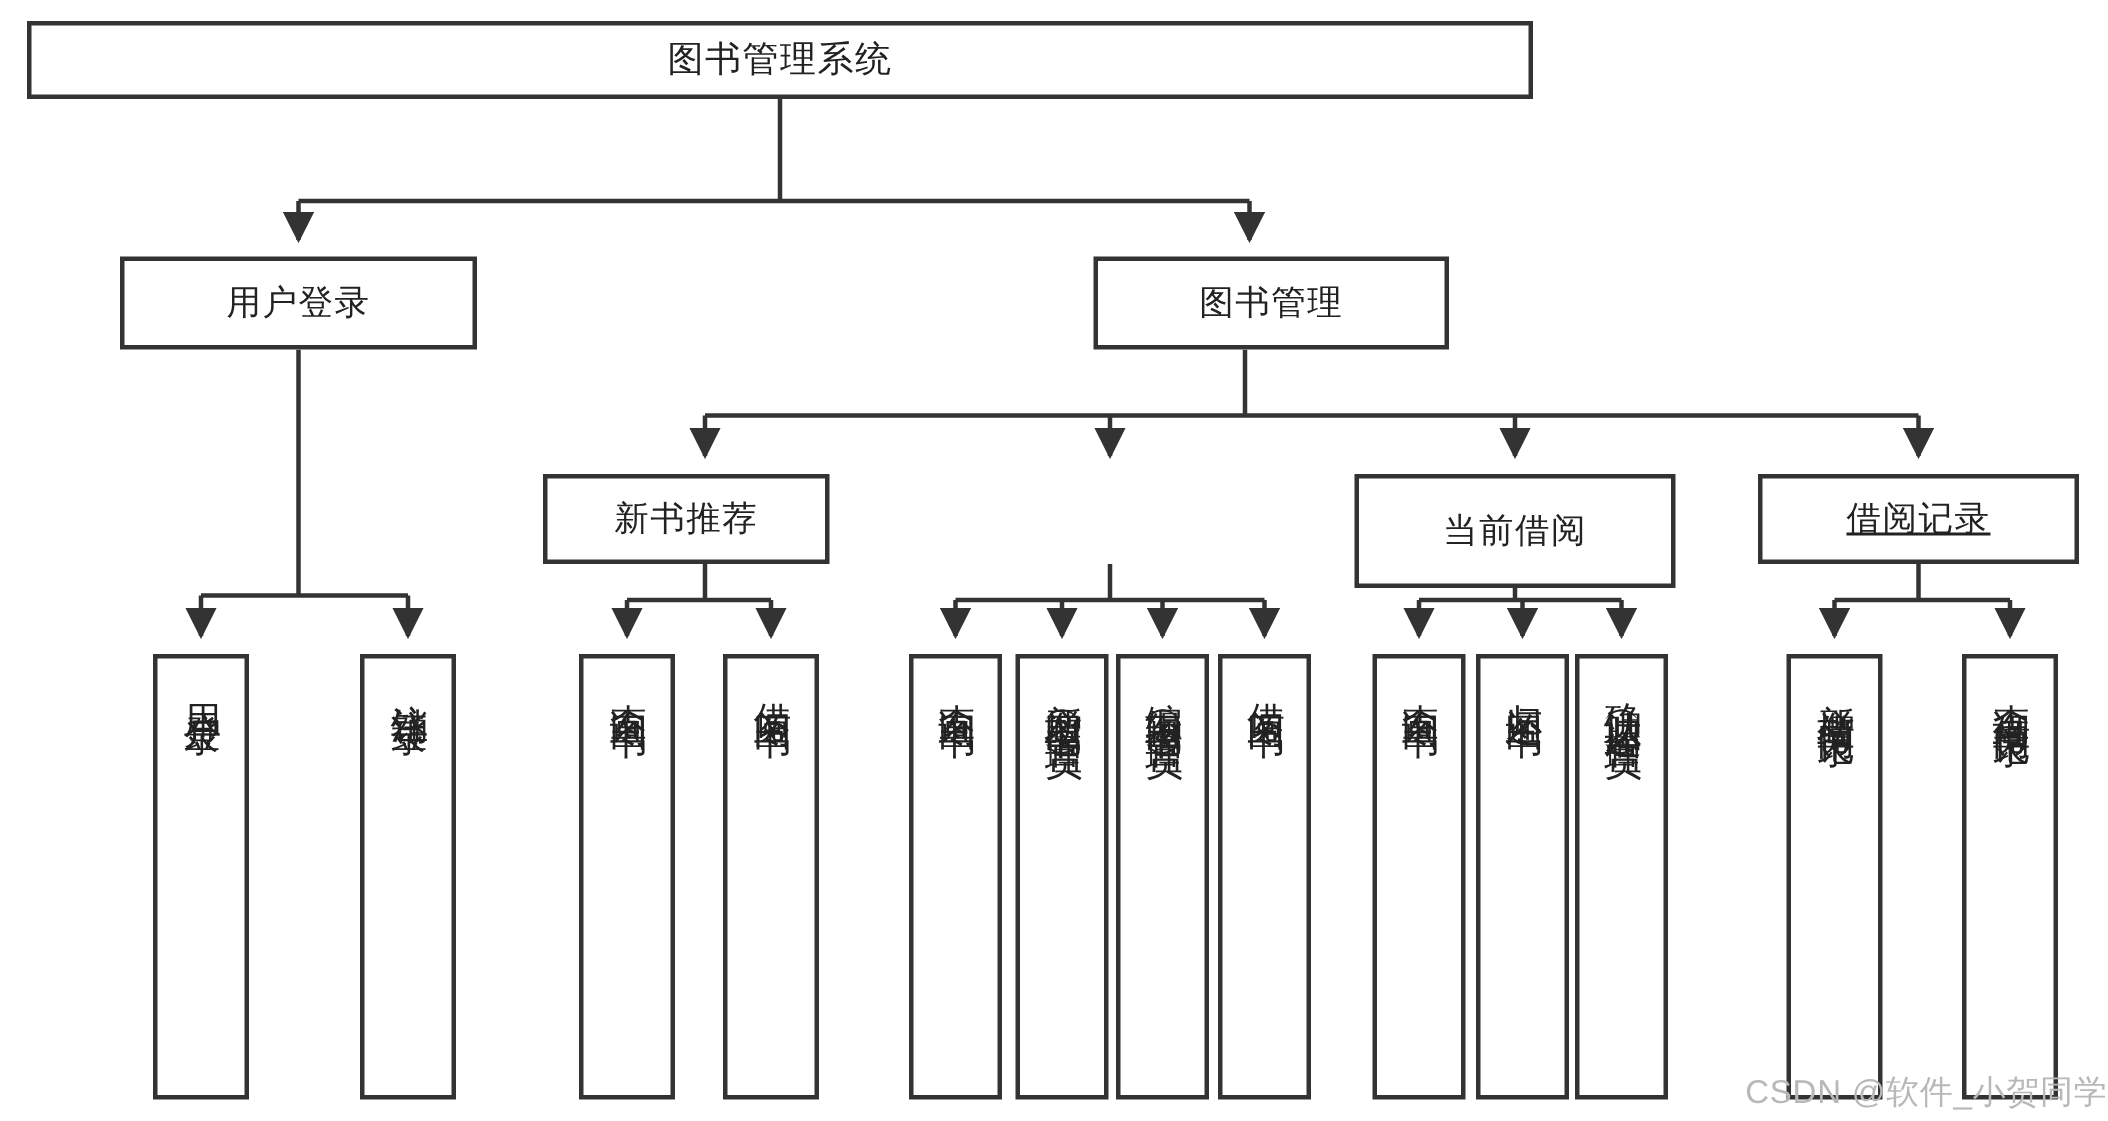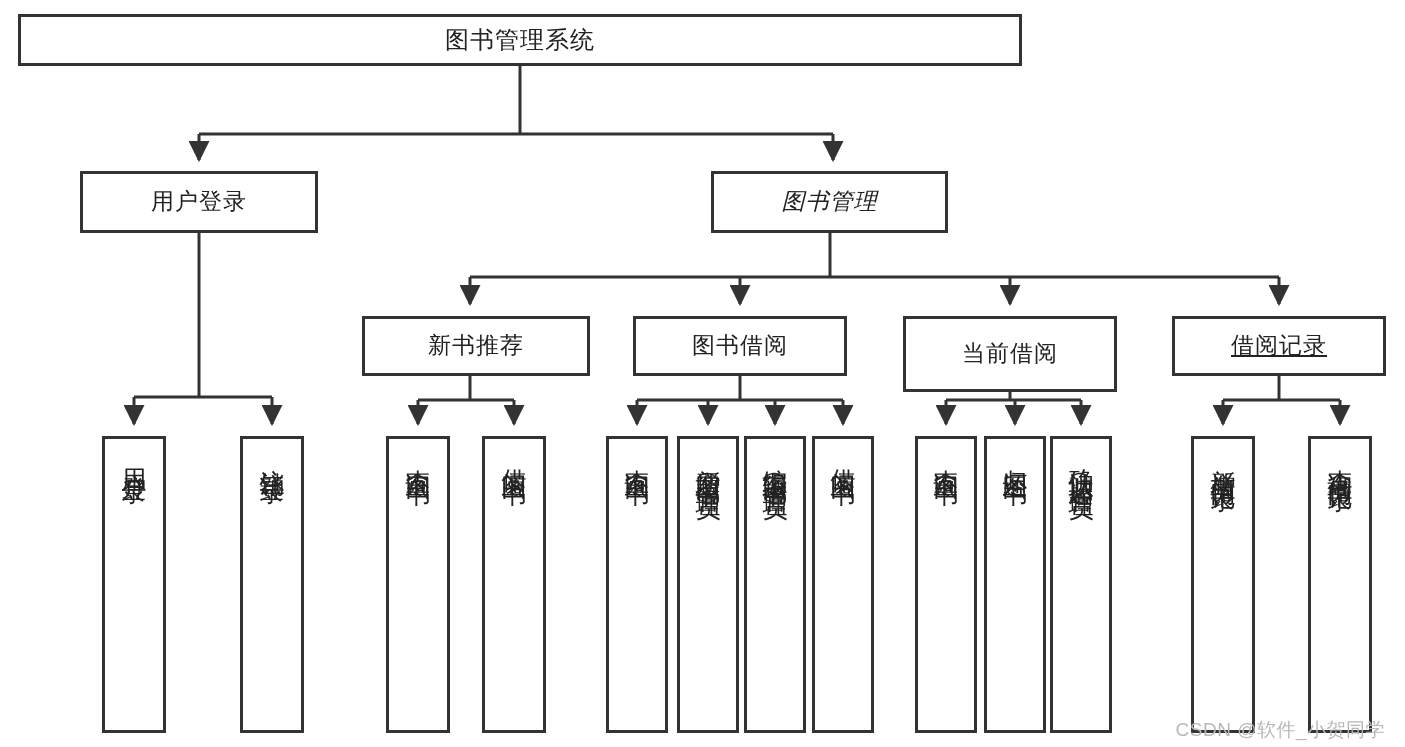--- a/index.html
+++ b/index.html
@@ -51,22 +51,22 @@
   .node.vert .label{
     writing-mode:vertical-rl;
     text-orientation:upright;
     font-size:25px;
     line-height:1.0;
     letter-spacing:4px;
     white-space:nowrap;
   }
   .watermark{
     position:absolute;
-    right:20px;bottom:4px;
-    font-size:19px;
+    right:0;bottom:4px;
+    font-size:22px;
     color:#b8b8b8;
     letter-spacing:0.5px;
     z-index:3;
     white-space:nowrap;
   }
 </style>
 </head>
 <body>
 
 <div id="diagram">
@@ -121,29 +121,26 @@
     </g>
   </svg>
 
   <div class="node horiz root" style="left:18px;top:14px;width:1004px;height:52px;">
     <span class="label">图书管理系统</span>
   </div>
 
   <div class="node horiz" style="left:80px;top:171px;width:238px;height:62px;">
     <span class="label">用户登录</span>
   </div>
-  <div class="node horiz" style="left:711px;top:171px;width:237px;height:62px;font-style:italic;">
+  <div class="node horiz" style="left:729px;top:171px;width:237px;height:62px;">
     <span class="label">图书管理</span>
   </div>
 
-  <div class="node horiz" style="left:362px;top:316px;width:228px;height:60px;">
+  <div class="node horiz" style="left:362px;top:316px;width:191px;height:60px;">
     <span class="label">新书推荐</span>
-  </div>
-  <div class="node horiz" style="left:633px;top:316px;width:214px;height:60px;">
-    <span class="label">图书借阅</span>
   </div>
   <div class="node horiz" style="left:903px;top:316px;width:214px;height:76px;">
     <span class="label">当前借阅</span>
   </div>
   <div class="node horiz" style="left:1172px;top:316px;width:214px;height:60px;text-decoration:underline;">
     <span class="label">借阅记录</span>
   </div>
 
   <div class="node vert" style="left:102px;top:436px;width:64px;height:297px;">
     <span class="label">用户登录</span>

